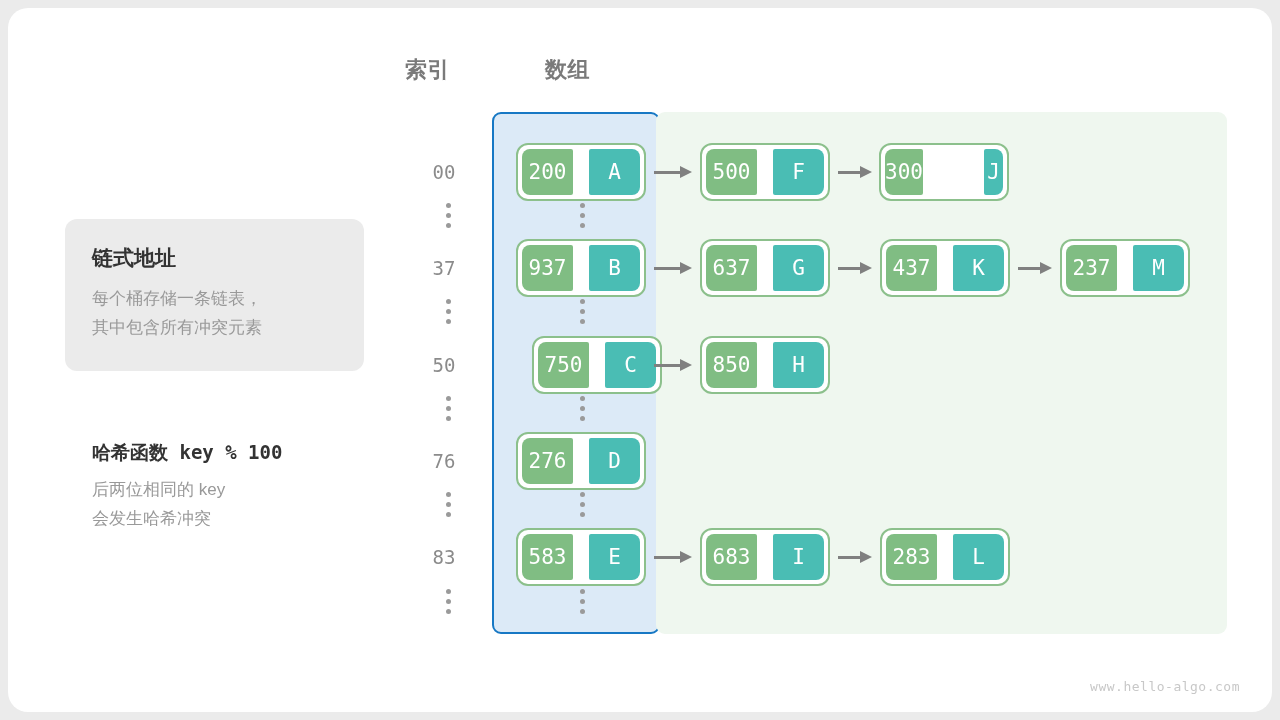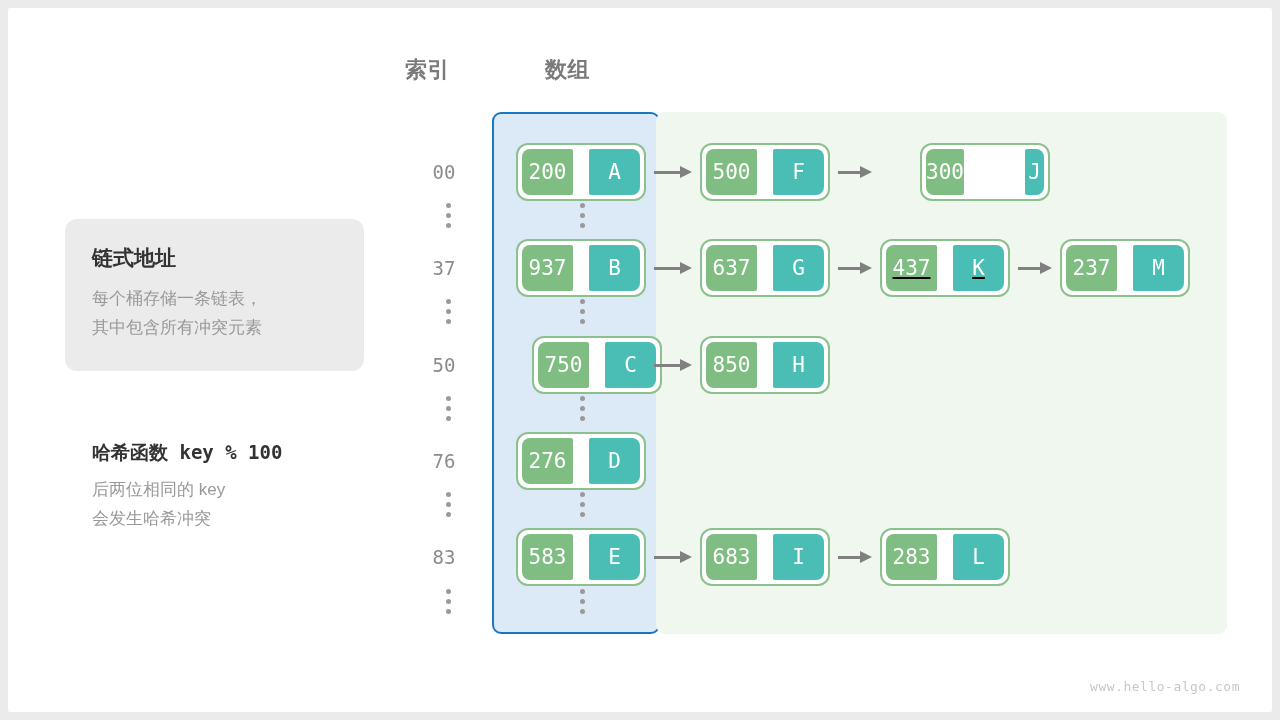--- a/index.html
+++ b/index.html
@@ -7,21 +7,21 @@
     width: 1280px; height: 720px;
     background: #ebebeb;
     font-family: "Liberation Sans", "DejaVu Sans", sans-serif;
     overflow: hidden;
   }
   #canvas {
     position: absolute;
     left: 8px; top: 8px;
     width: 1264px; height: 704px;
     background: #ffffff;
-    border-radius: 2px;
+    border-radius: 20px;
     overflow: hidden;
   }
 
   
   .heading {
     position: absolute;
     font-weight: bold;
     font-size: 22px;
     color: #7a7a7a;
     white-space: nowrap;
@@ -201,21 +201,21 @@
           <div class="head"></div>
         </div>
         <div class="node" style="left: 692px;">
           <div class="key">500</div>
           <div class="val">F</div>
         </div>
         <div class="arrow" style="left: 830px; width: 34px;">
           <div class="shaft"></div>
           <div class="head"></div>
         </div>
-        <div class="node" style="left: 912px; gap: 45px;">
+        <div class="node" style="left: 871px; gap: 45px;">
           <div class="key">300</div>
           <div class="val">J</div>
         </div>
       </div>
       <div class="row" style="top: 231px;">
         <div class="idx-label">37</div>
         <div class="node" style="left: 508px;">
           <div class="key">937</div>
           <div class="val">B</div>
         </div>
@@ -224,21 +224,21 @@
           <div class="head"></div>
         </div>
         <div class="node" style="left: 692px;">
           <div class="key">637</div>
           <div class="val">G</div>
         </div>
         <div class="arrow" style="left: 830px; width: 34px;">
           <div class="shaft"></div>
           <div class="head"></div>
         </div>
-        <div class="node" style="left: 872px; text-decoration: underline;">
+        <div class="node" style="left: 872px;">
           <div class="key">437</div>
           <div class="val">K</div>
         </div>
         <div class="arrow" style="left: 1010px; width: 34px;">
           <div class="shaft"></div>
           <div class="head"></div>
         </div>
         <div class="node" style="left: 1052px;">
           <div class="key">237</div>
           <div class="val">M</div>

